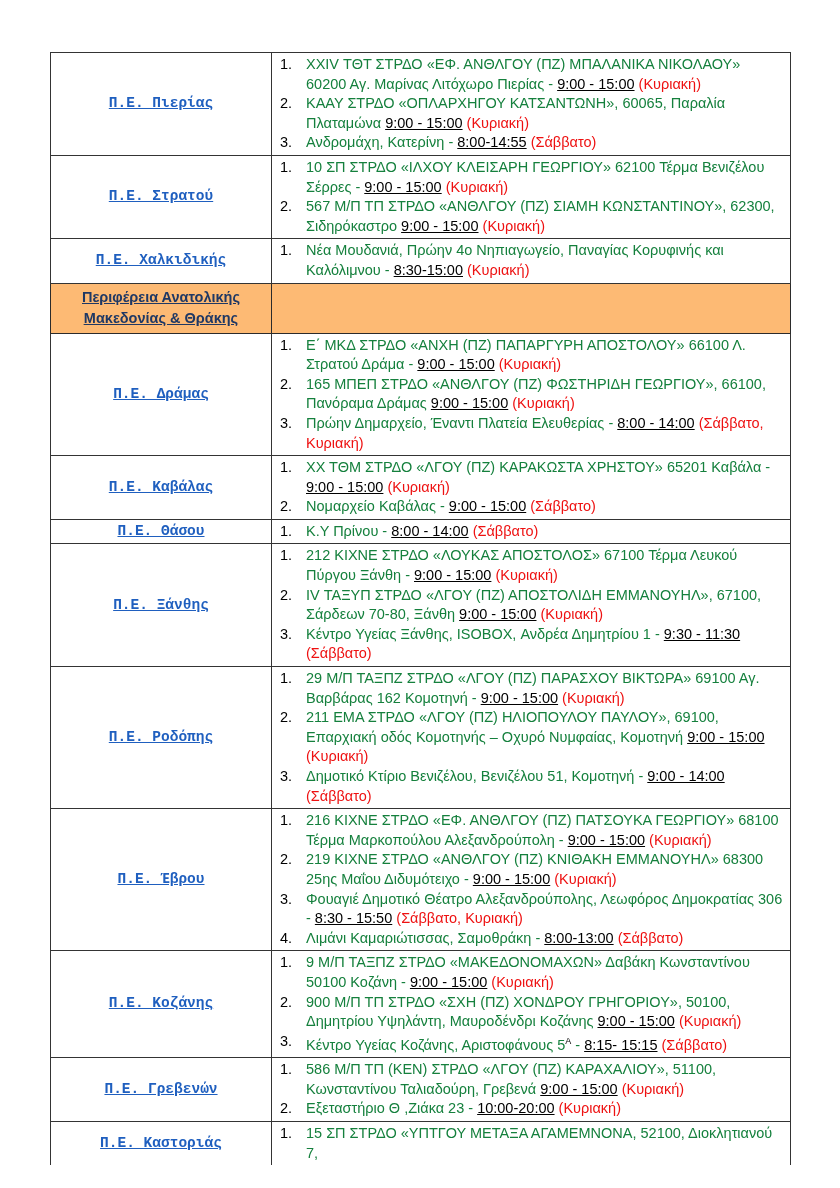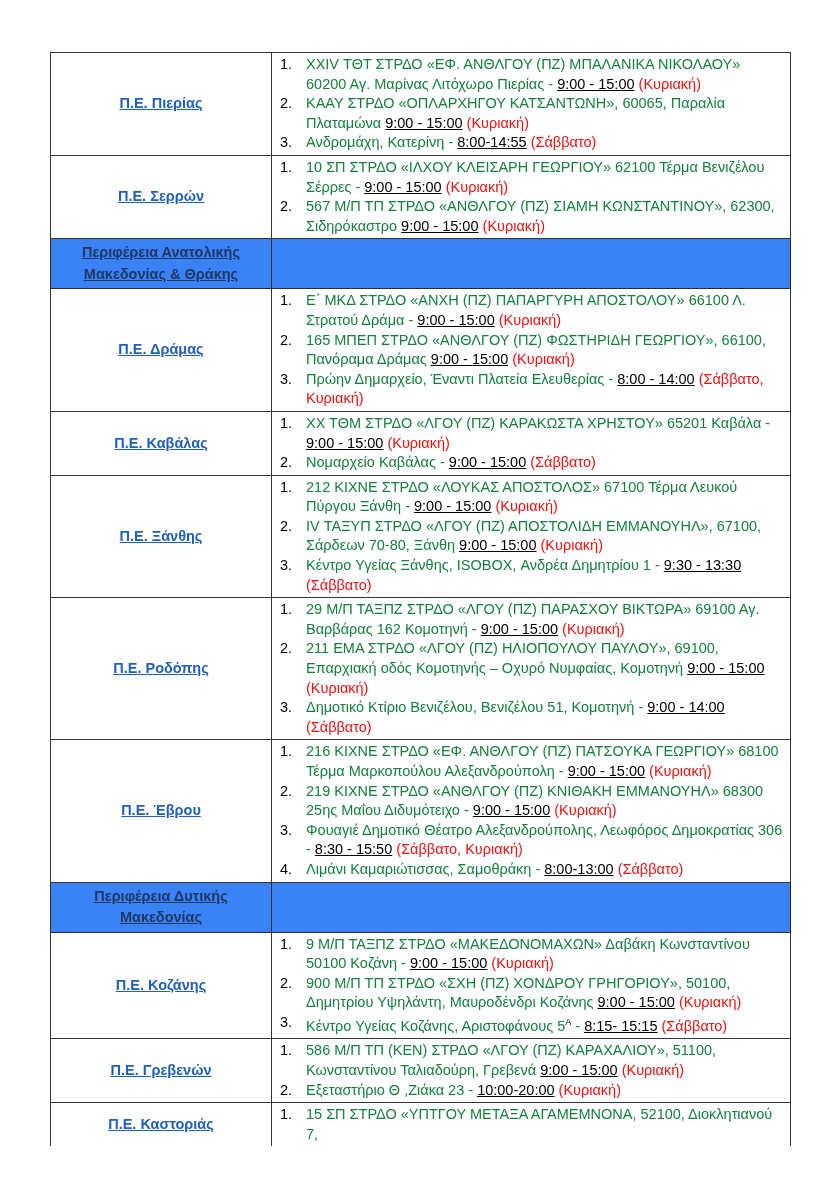--- a/index.html
+++ b/index.html
@@ -37,20 +37,21 @@
     text-align: center;
     padding: 2px 8px;
   }
   .region-link {
     display: inline-block;
     color: #1f5fbf;
     font-weight: bold;
     text-decoration: underline;
     line-height: 19.5px;
     cursor: pointer;
+    font-family: Liberation Mono, monospace;
   }
   .items-cell {
     padding: 2px 6px 2px 8px;
     vertical-align: middle;
   }
   .item {
     display: flex;
     align-items: flex-start;
     line-height: 19.6px;
   }
@@ -59,21 +60,21 @@
   }
   .itext {
     flex: 1;
     min-width: 0;
   }
   .run-p { color: #15803d; }
   .run-u { color: #000; text-decoration: underline; }
   .run-r { color: #ee1111; }
   .run-sup { vertical-align: super; font-size: 9px; }
   tr.section-row td {
-    background: #3b82f6;
+    background: #fdba74;
     border: 1.5px solid #2b2b2b;
     text-decoration: underline;
   }
   .sec-label-cell {
     text-align: center;
     padding: 3px 16px;
   }
   .sec-label {
     color: #1f3864;
     font-weight: bold;
@@ -104,29 +105,38 @@
               <span class="num">2.</span>
               <span class="itext"><span class="run-p">ΚΑΑΥ ΣΤΡΔΟ «ΟΠΛΑΡΧΗΓΟΥ ΚΑΤΣΑΝΤΩΝΗ», 60065, Παραλία Πλαταμώνα </span><span class="run-u">9:00 - 15:00</span><span class="run-p"> </span><span class="run-r">(Κυριακή)</span></span>
             </div>
             <div class="item">
               <span class="num">3.</span>
               <span class="itext"><span class="run-p">Ανδρομάχη, Κατερίνη - </span><span class="run-u">8:00-14:55</span><span class="run-p"> </span><span class="run-r">(Σάββατο)</span></span>
             </div>
           </td>
         </tr>
         <tr class="region-row">
-          <td class="region-cell"><div class="region-link">Π.Ε. Σερρών</div></td>
+          <td class="region-cell"><div class="region-link">Π.Ε. Στρατού</div></td>
           <td class="items-cell">
             <div class="item">
               <span class="num">1.</span>
               <span class="itext"><span class="run-p">10 ΣΠ ΣΤΡΔΟ «ΙΛΧΟΥ ΚΛΕΙΣΑΡΗ ΓΕΩΡΓΙΟΥ» 62100 Τέρμα Βενιζέλου Σέρρες - </span><span class="run-u">9:00 - 15:00</span><span class="run-p"> </span><span class="run-r">(Κυριακή)</span></span>
             </div>
             <div class="item">
               <span class="num">2.</span>
               <span class="itext"><span class="run-p">567 Μ/Π ΤΠ ΣΤΡΔΟ «ΑΝΘΛΓΟΥ (ΠΖ) ΣΙΑΜΗ ΚΩΝΣΤΑΝΤΙΝΟΥ», 62300, Σιδηρόκαστρο </span><span class="run-u">9:00 - 15:00</span><span class="run-p"> </span><span class="run-r">(Κυριακή)</span></span>
+            </div>
+          </td>
+        </tr>
+        <tr class="region-row">
+          <td class="region-cell"><div class="region-link">Π.Ε. Χαλκιδικής</div></td>
+          <td class="items-cell">
+            <div class="item">
+              <span class="num">1.</span>
+              <span class="itext"><span class="run-p">Νέα Μουδανιά, Πρώην 4ο Νηπιαγωγείο, Παναγίας Κορυφινής και Καλόλιμνου - </span><span class="run-u">8:30-15:00</span><span class="run-p"> </span><span class="run-r">(Κυριακή)</span></span>
             </div>
           </td>
         </tr>
         <tr class="section-row">
           <td class="sec-label-cell">
             <div class="sec-label">Περιφέρεια Ανατολικής Μακεδονίας &amp; Θράκης</div>
           </td>
           <td class="sec-empty-cell"></td>
         </tr>
         <tr class="region-row">
@@ -153,33 +163,42 @@
               <span class="num">1.</span>
               <span class="itext"><span class="run-p">ΧΧ ΤΘΜ ΣΤΡΔΟ «ΛΓΟΥ (ΠΖ) ΚΑΡΑΚΩΣΤΑ ΧΡΗΣΤΟΥ» 65201 Καβάλα - </span><span class="run-u">9:00 - 15:00</span><span class="run-p"> </span><span class="run-r">(Κυριακή)</span></span>
             </div>
             <div class="item">
               <span class="num">2.</span>
               <span class="itext"><span class="run-p">Νομαρχείο Καβάλας - </span><span class="run-u">9:00 - 15:00</span><span class="run-p"> </span><span class="run-r">(Σάββατο)</span></span>
             </div>
           </td>
         </tr>
         <tr class="region-row">
+          <td class="region-cell"><div class="region-link">Π.Ε. Θάσου</div></td>
+          <td class="items-cell">
+            <div class="item">
+              <span class="num">1.</span>
+              <span class="itext"><span class="run-p">Κ.Υ Πρίνου - </span><span class="run-u">8:00 - 14:00</span><span class="run-p"> </span><span class="run-r">(Σάββατο)</span></span>
+            </div>
+          </td>
+        </tr>
+        <tr class="region-row">
           <td class="region-cell"><div class="region-link">Π.Ε. Ξάνθης</div></td>
           <td class="items-cell">
             <div class="item">
               <span class="num">1.</span>
               <span class="itext"><span class="run-p">212 ΚΙΧΝΕ ΣΤΡΔΟ «ΛΟΥΚΑΣ ΑΠΟΣΤΟΛΟΣ» 67100 Τέρμα Λευκού Πύργου Ξάνθη - </span><span class="run-u">9:00 - 15:00</span><span class="run-p"> </span><span class="run-r">(Κυριακή)</span></span>
             </div>
             <div class="item">
               <span class="num">2.</span>
               <span class="itext"><span class="run-p">IV ΤΑΞΥΠ ΣΤΡΔΟ «ΛΓΟΥ (ΠΖ) ΑΠΟΣΤΟΛΙΔΗ ΕΜΜΑΝΟΥΗΛ», 67100, Σάρδεων 70-80, Ξάνθη </span><span class="run-u">9:00 - 15:00</span><span class="run-p"> </span><span class="run-r">(Κυριακή)</span></span>
             </div>
             <div class="item">
               <span class="num">3.</span>
-              <span class="itext"><span class="run-p">Κέντρο Υγείας Ξάνθης, ISOBOX, Ανδρέα Δημητρίου 1 - </span><span class="run-u">9:30 - 13:30</span><span class="run-p"> </span><span class="run-r">(Σάββατο)</span></span>
+              <span class="itext"><span class="run-p">Κέντρο Υγείας Ξάνθης, ISOBOX, Ανδρέα Δημητρίου 1 - </span><span class="run-u">9:30 - 11:30</span><span class="run-p"> </span><span class="run-r">(Σάββατο)</span></span>
             </div>
           </td>
         </tr>
         <tr class="region-row">
           <td class="region-cell"><div class="region-link">Π.Ε. Ροδόπης</div></td>
           <td class="items-cell">
             <div class="item">
               <span class="num">1.</span>
               <span class="itext"><span class="run-p">29 Μ/Π ΤΑΞΠΖ ΣΤΡΔΟ «ΛΓΟΥ (ΠΖ) ΠΑΡΑΣΧΟΥ ΒΙΚΤΩΡΑ» 69100 Αγ. Βαρβάρας 162 Κομοτηνή - </span><span class="run-u">9:00 - 15:00</span><span class="run-p"> </span><span class="run-r">(Κυριακή)</span></span>
             </div>
@@ -206,26 +225,20 @@
             </div>
             <div class="item">
               <span class="num">3.</span>
               <span class="itext"><span class="run-p">Φουαγιέ Δημοτικό Θέατρο Αλεξανδρούπολης, Λεωφόρος Δημοκρατίας 306 - </span><span class="run-u">8:30 - 15:50</span><span class="run-p"> </span><span class="run-r">(Σάββατο, Κυριακή)</span></span>
             </div>
             <div class="item">
               <span class="num">4.</span>
               <span class="itext"><span class="run-p">Λιμάνι Καμαριώτισσας, Σαμοθράκη - </span><span class="run-u">8:00-13:00</span><span class="run-p"> </span><span class="run-r">(Σάββατο)</span></span>
             </div>
           </td>
-        </tr>
-        <tr class="section-row">
-          <td class="sec-label-cell">
-            <div class="sec-label">Περιφέρεια Δυτικής Μακεδονίας</div>
-          </td>
-          <td class="sec-empty-cell"></td>
         </tr>
         <tr class="region-row">
           <td class="region-cell"><div class="region-link">Π.Ε. Κοζάνης</div></td>
           <td class="items-cell">
             <div class="item">
               <span class="num">1.</span>
               <span class="itext"><span class="run-p">9 Μ/Π ΤΑΞΠΖ ΣΤΡΔΟ «ΜΑΚΕΔΟΝΟΜΑΧΩΝ» Δαβάκη Κωνσταντίνου 50100 Κοζάνη - </span><span class="run-u">9:00 - 15:00</span><span class="run-p"> </span><span class="run-r">(Κυριακή)</span></span>
             </div>
             <div class="item">
               <span class="num">2.</span>

